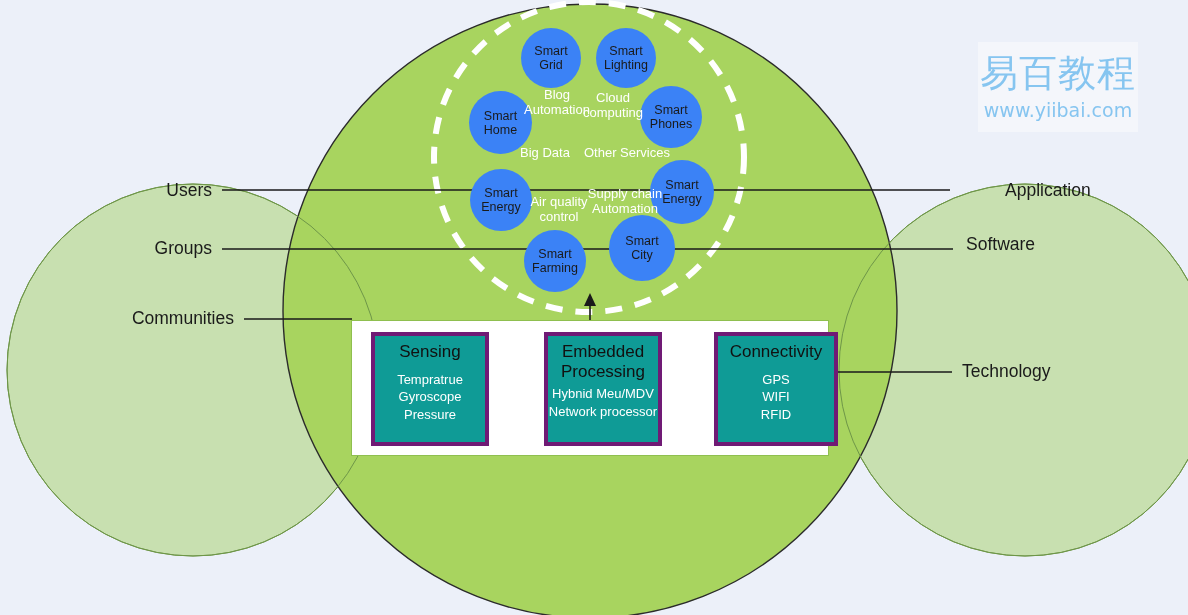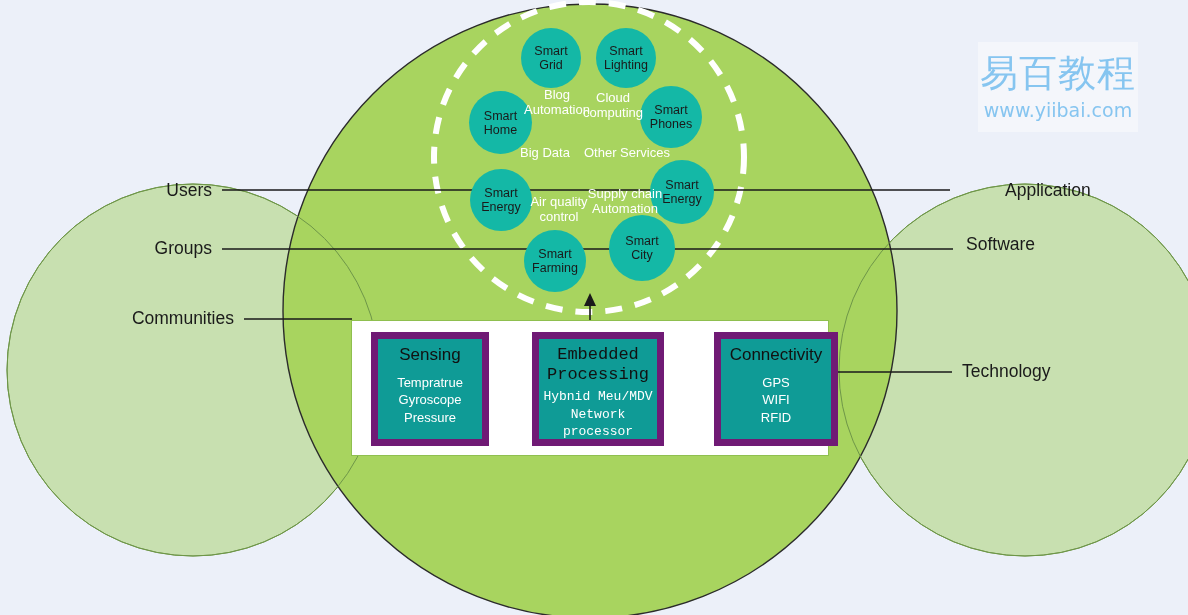--- a/index.html
+++ b/index.html
@@ -17,21 +17,21 @@
   .node{
     position:absolute;
     display:flex;align-items:center;justify-content:center;
     text-align:center;
     line-height:1.12;
     box-sizing:border-box;
     pointer-events:auto;
   }
   .bubble{
     border-radius:50%;
-    background:#14b8a6;
+    background:#3b82f6;
     color:#1A1A1A;
     font-size:12.5px;
     white-space:pre-line;
   }
   .whitelabel{
     color:#FFFFFF;
     font-size:13px;
     white-space:pre-line;
     text-align:center;
   }
@@ -47,21 +47,21 @@
   #tech-panel{
     position:absolute;
     left:351px;top:320px;width:478px;height:136px;
     background:#FFFFFF;
     border:1px solid #8FBF4F;
     box-sizing:border-box;
   }
   .tech-box{
     position:absolute;
     background:#0F9B96;
-    border:7px solid #701a75;
+    border:4px solid #701a75;
     box-sizing:border-box;
     display:flex;flex-direction:column;align-items:center;
     padding-top:6px;
   }
   .tech-title{
     color:#111111;
     font-size:17px;
     line-height:1.15;
     text-align:center;
     white-space:pre-line;
@@ -179,21 +179,21 @@
 
   <div id="tech-panel">
 
     <div class="tech-box" style="left:19px;top:11px;width:118px;height:114px;">
       <div class="tech-title">Sensing</div>
       <div class="tech-items">Tempratrue
 Gyroscope
 Pressure</div>
     </div>
 
-    <div class="tech-box two-line" style="left:180px;top:11px;width:132px;height:114px;font-family:Liberation Mono, monospace;">
+    <div class="tech-box two-line" style="left:192px;top:11px;width:118px;height:114px;">
       <div class="tech-title">Embedded
 Processing</div>
       <div class="tech-items">Hybnid Meu/MDV
 Network processor</div>
     </div>
 
     <div class="tech-box" style="left:362px;top:11px;width:124px;height:114px;">
       <div class="tech-title">Connectivity</div>
       <div class="tech-items">GPS
 WIFI

